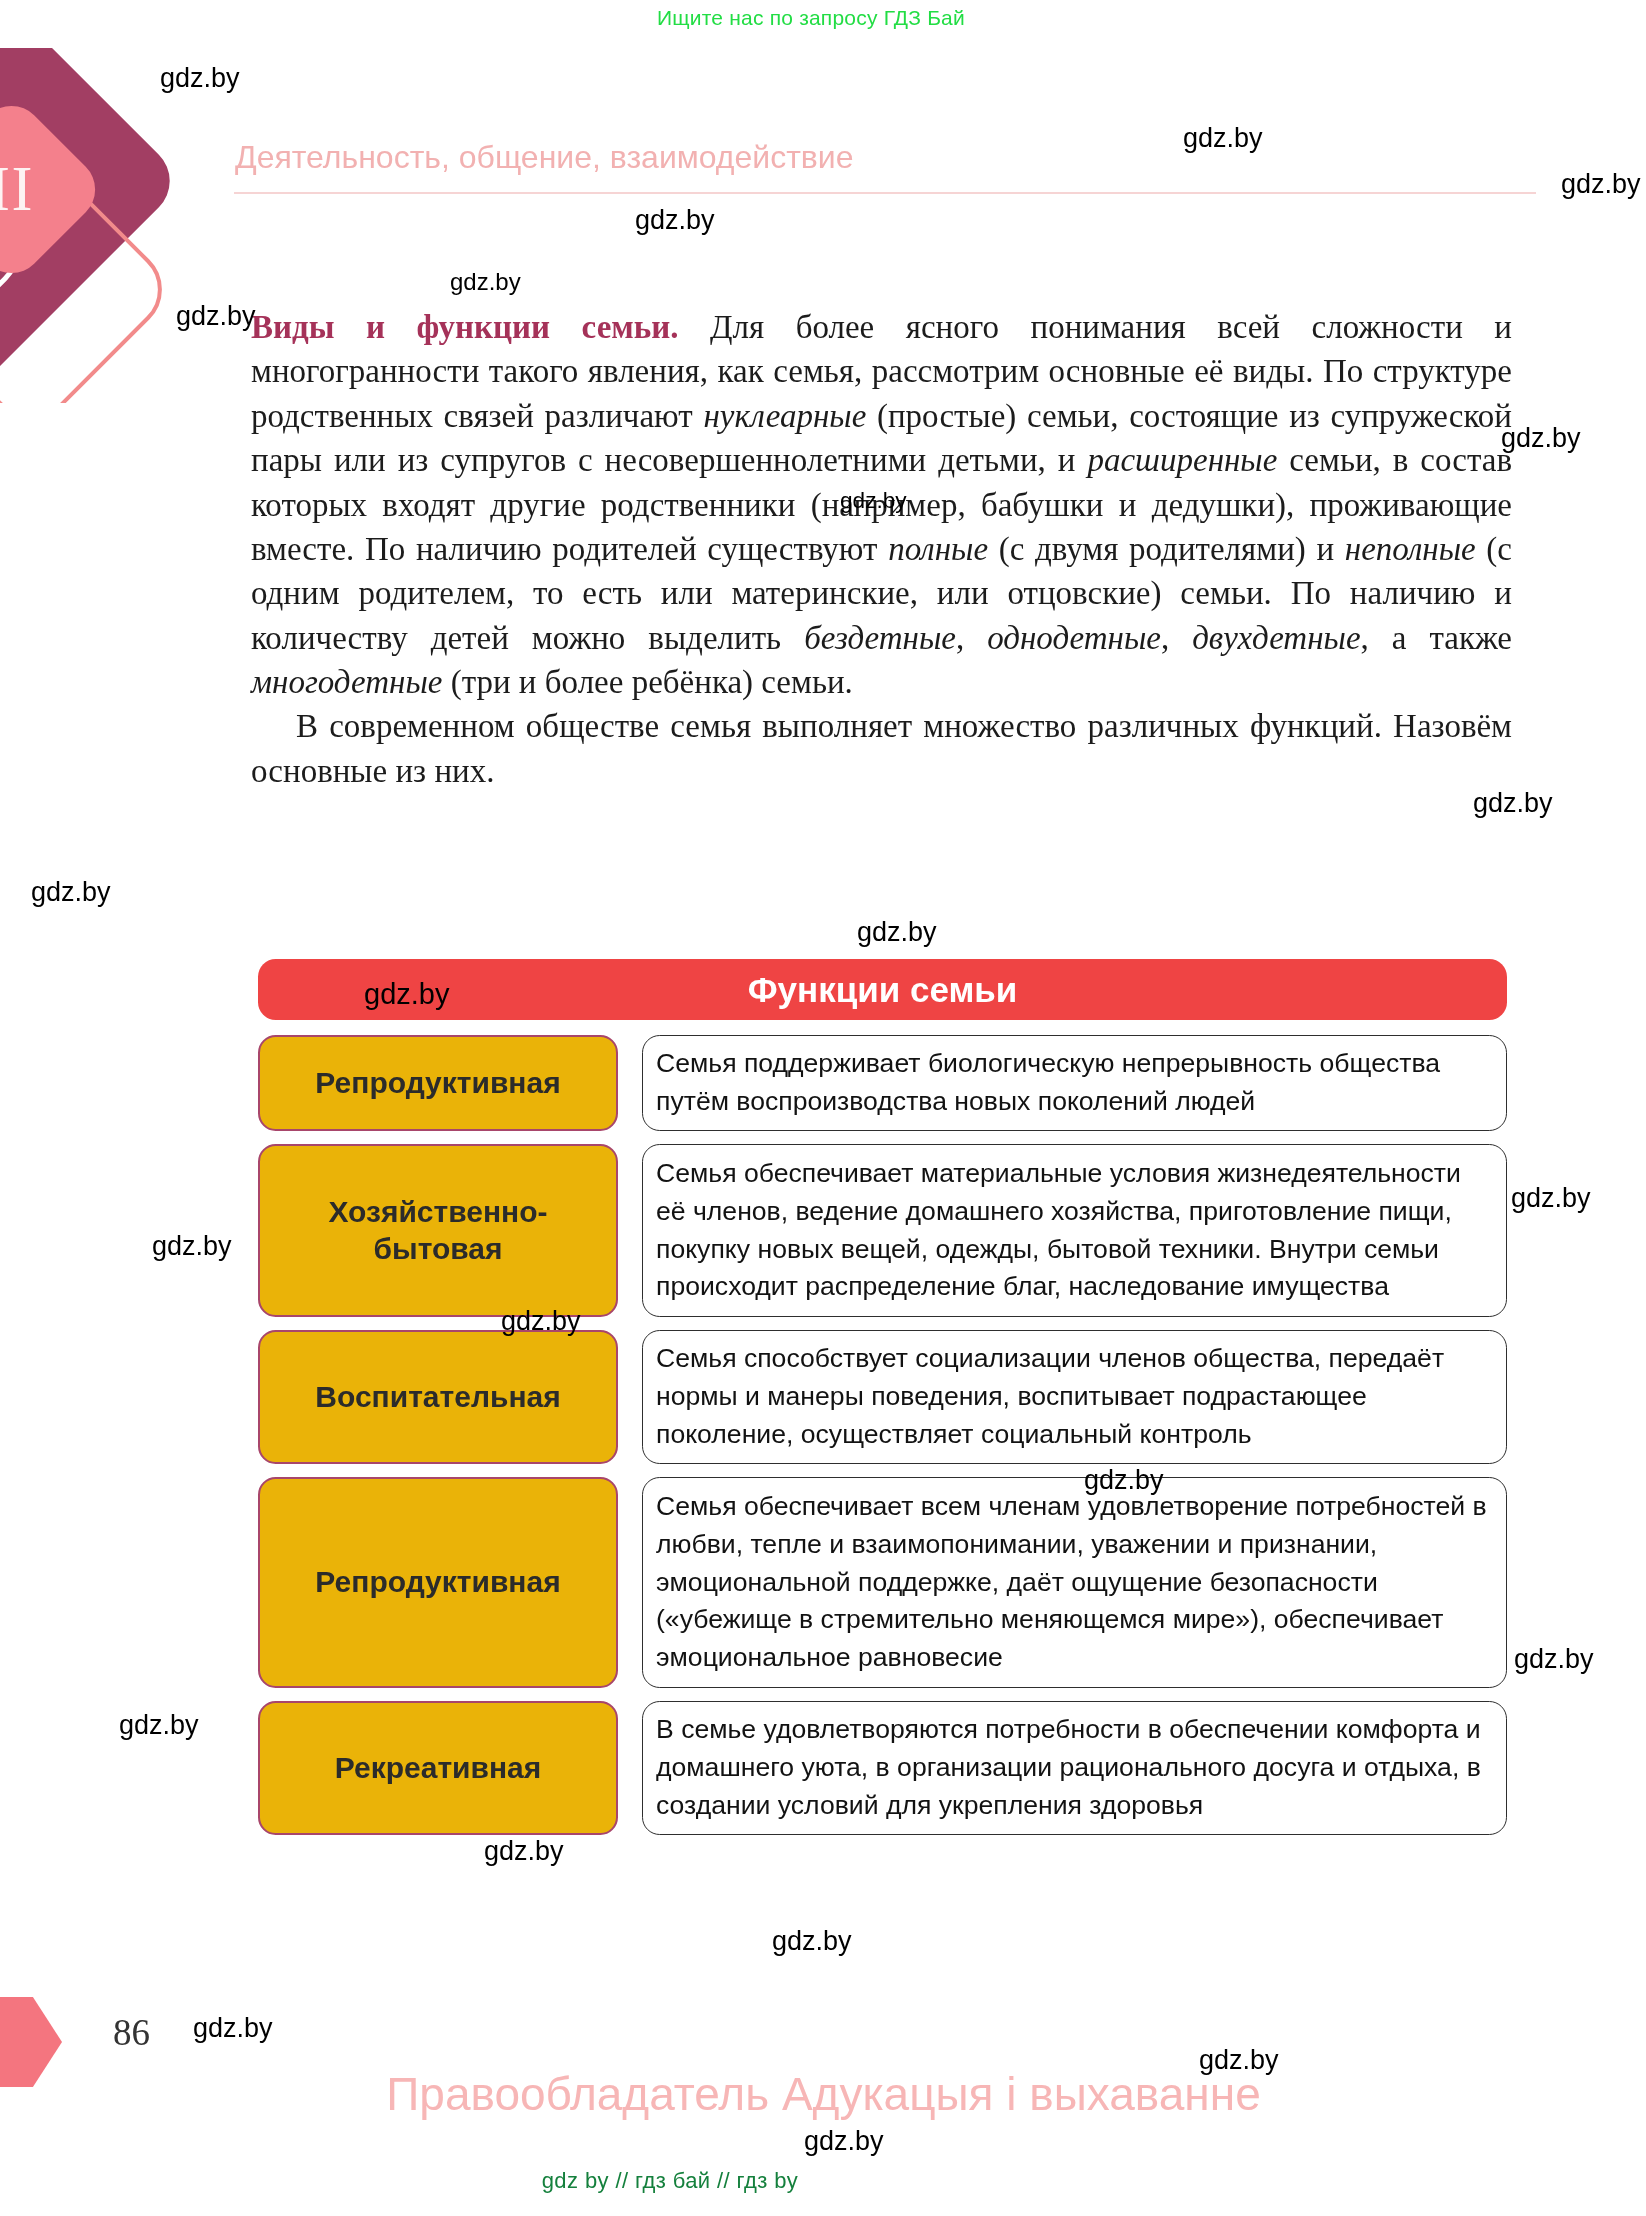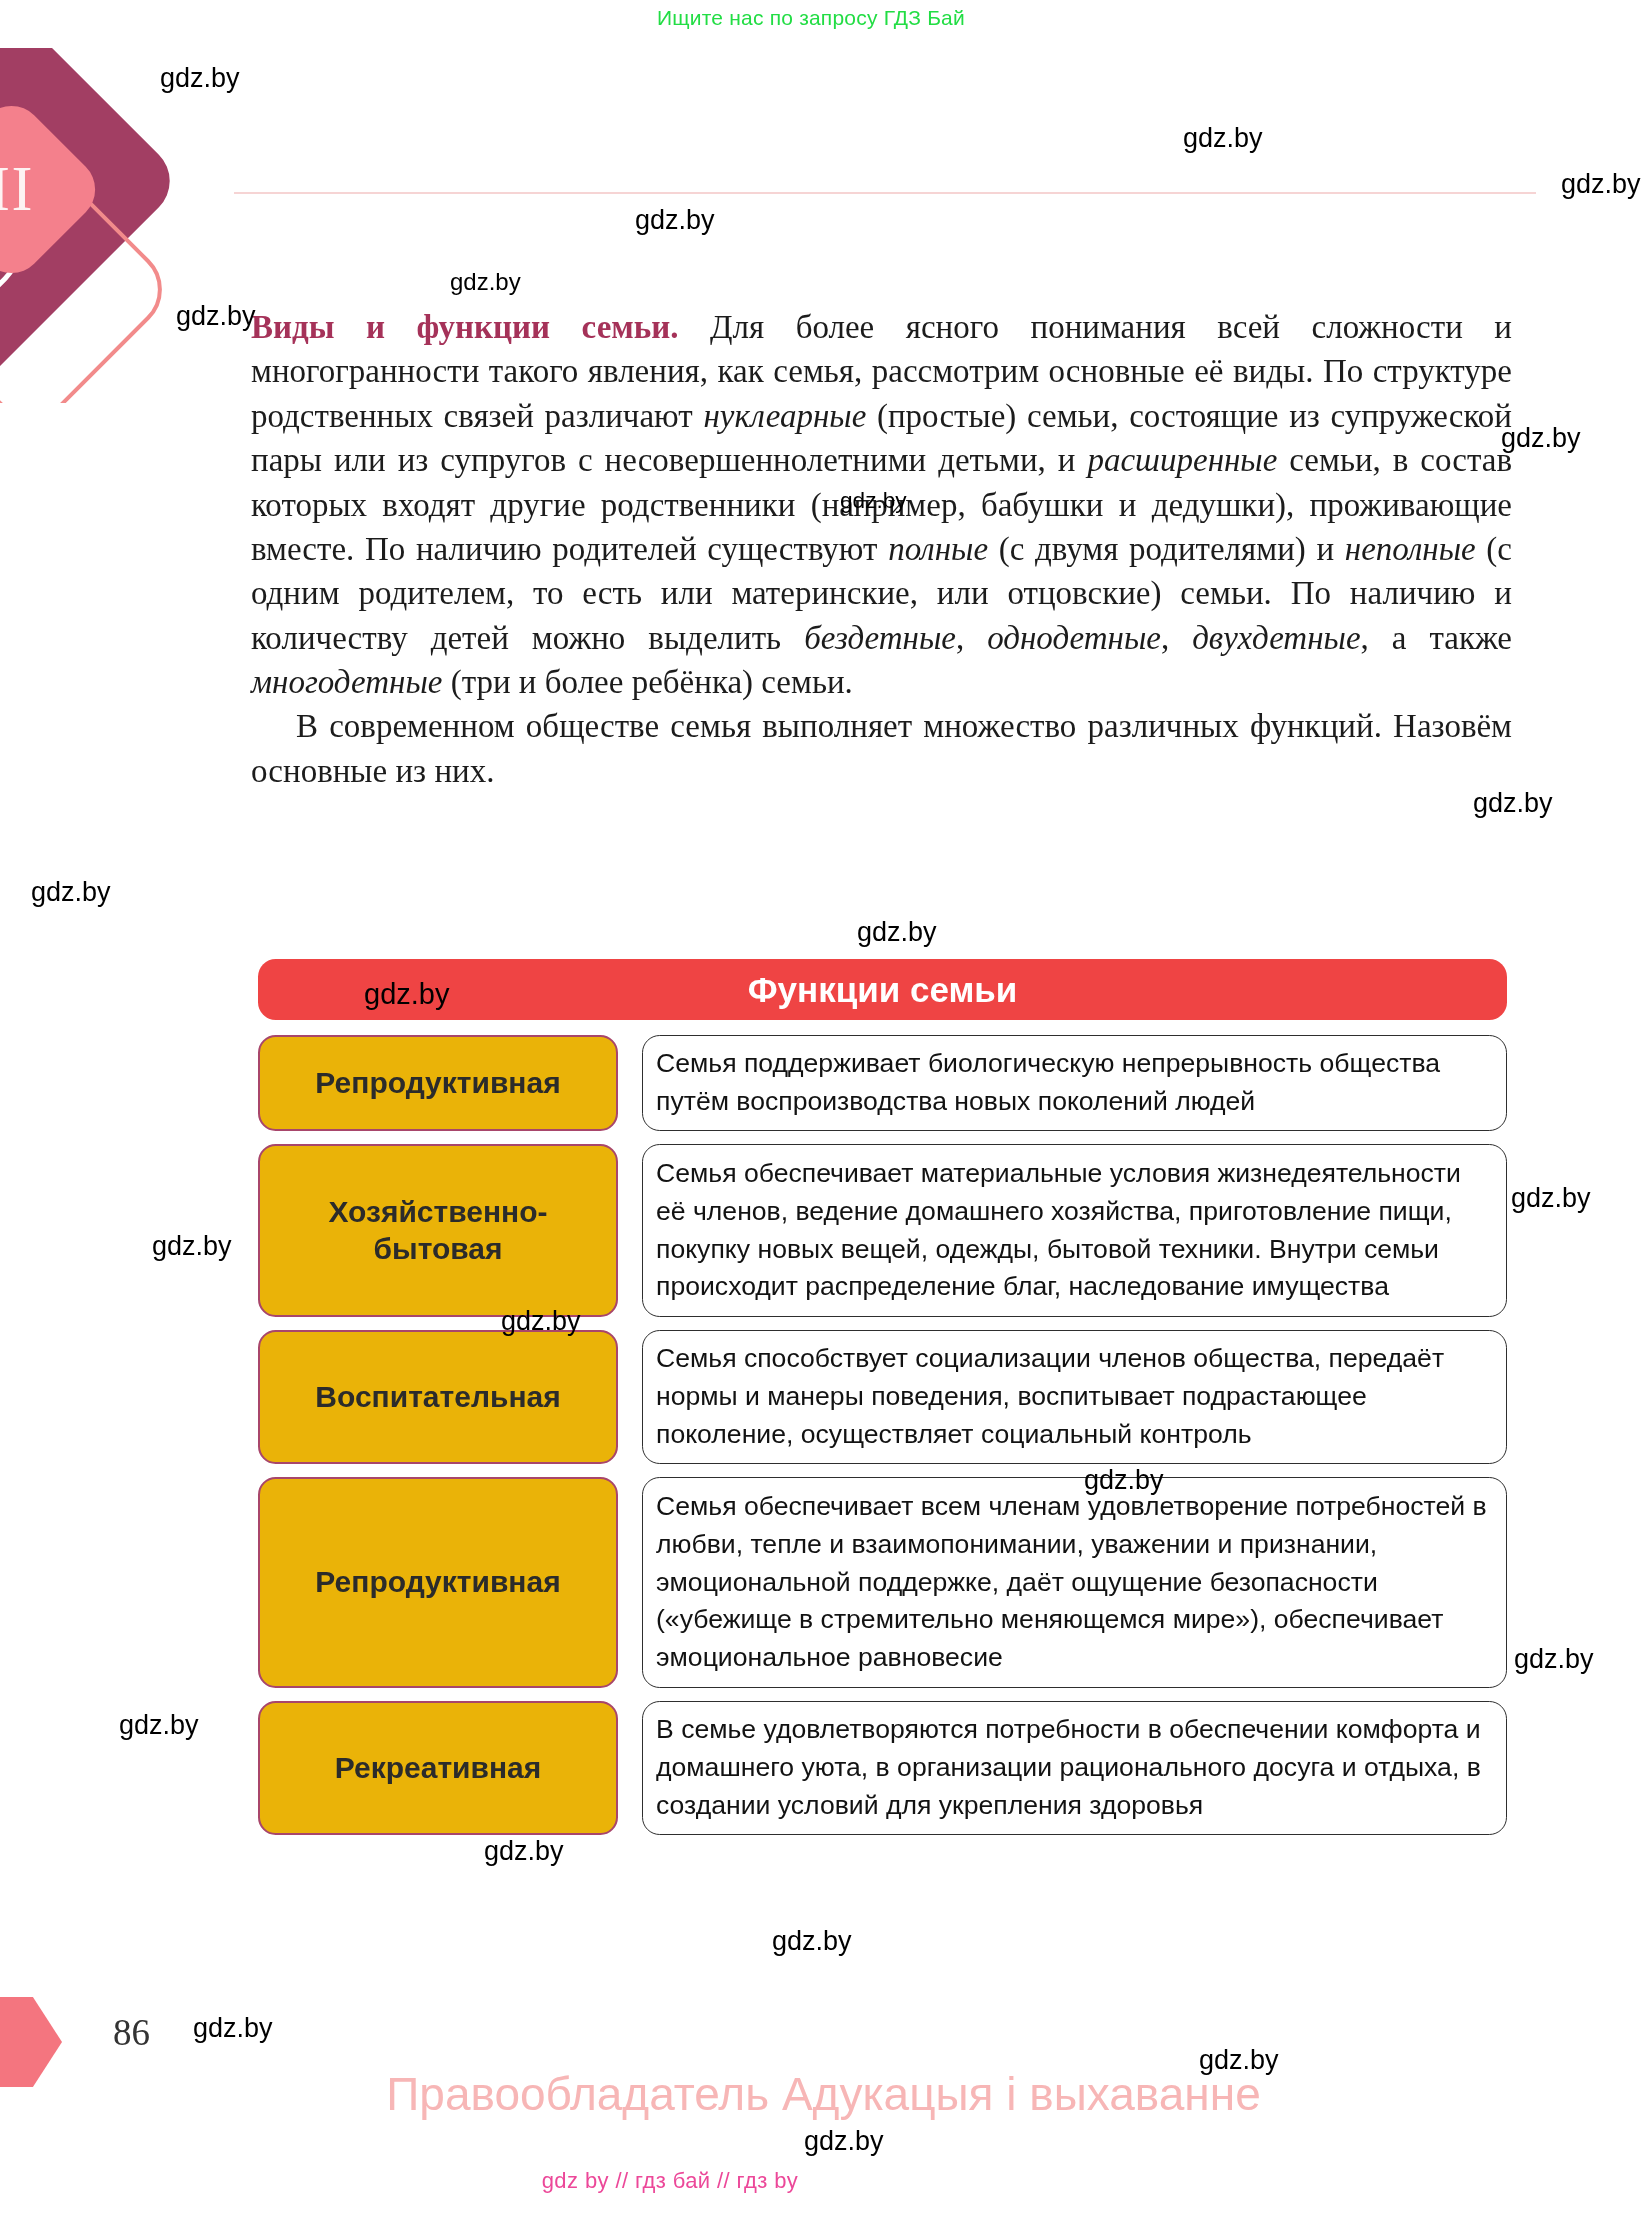--- a/index.html
+++ b/index.html
@@ -220,21 +220,21 @@
     color: #f7b6b6;
   }
   .footer-links {
     position: absolute;
     left: 0;
     top: 2168px;
     width: 1340px;
     text-align: center;
     font-family: "Liberation Sans", sans-serif;
     font-size: 22px;
-    color: #ec4899;
+    color: #15803d;
     letter-spacing: 0.4px;
   }
 
   
   .wm {
     position: absolute;
     font-family: "Liberation Sans", sans-serif;
     color: #000000;
     white-space: nowrap;
     pointer-events: none;
@@ -247,20 +247,21 @@
 
   <div class="promo-banner">Ищите нас по запросу ГДЗ Бай</div>
 
   <div class="chapter-badge-wrap">
     <div class="chapter-square"></div>
     <div class="chapter-outline"></div>
     <div class="chapter-outline2"></div>
     <div class="chapter-diamond"></div>
     <div class="chapter-num">II</div>
   </div>
+  <div class="chapter-title">Деятельность, общение, взаимодействие</div>
   <div class="chapter-rule"></div>
 
   <div class="body-text">
     <p class="para1">
       <span class="lead">Виды и функции семьи.</span><span> Для более ясного понимания всей сложности и многогранности такого явления, как семья, рассмотрим основные её виды. По структуре родственных связей различают </span><span class="it">нуклеарные</span><span> (простые) семьи, состоящие из супружеской пары или из супругов с несовершеннолетними детьми, и </span><span class="it">расширенные</span><span> семьи, в состав которых входят другие родственники (например, бабушки и дедушки), проживающие вместе. По наличию родителей существуют </span><span class="it">полные</span><span> (с двумя родителями) и </span><span class="it">неполные</span><span> (с одним родителем, то есть или материнские, или отцовские) семьи. По наличию и количеству детей можно выделить </span><span class="it">бездетные</span><span>, </span><span class="it">однодетные</span><span>, </span><span class="it">двухдетные</span><span>, а также </span><span class="it">многодетные</span><span> (три и более ребёнка) семьи.</span>
     </p>
     <p class="para2">В современном обществе семья выполняет множество различных функций. Назовём основные из них.</p>
   </div>
 
   <div class="table">

